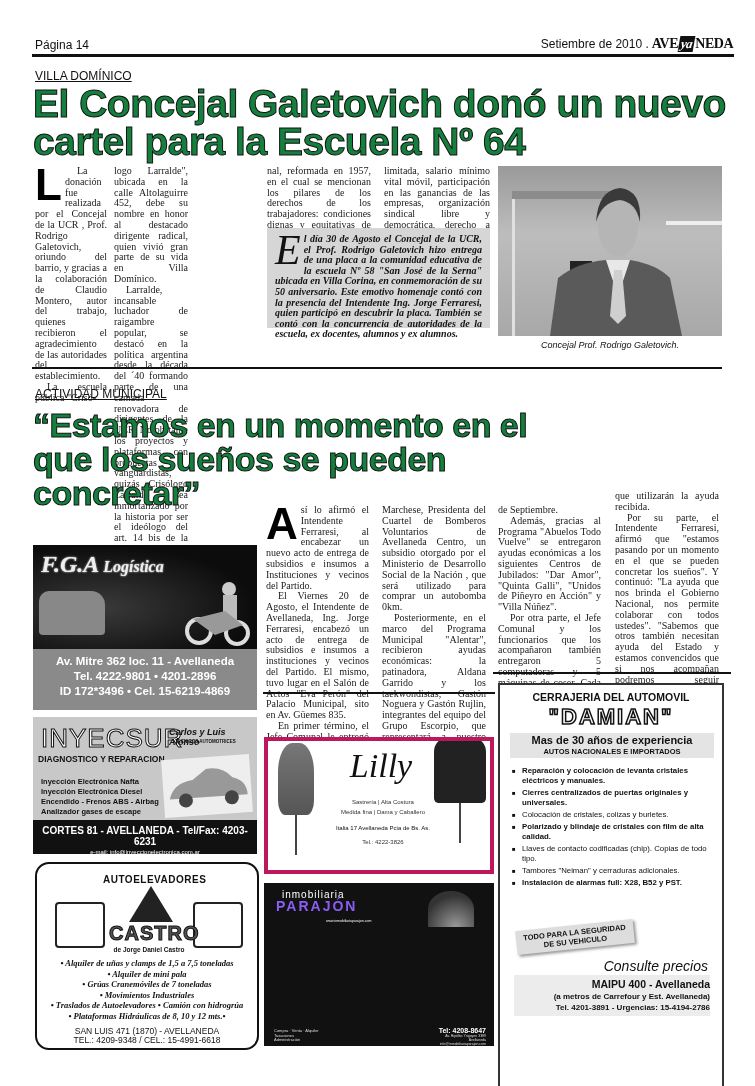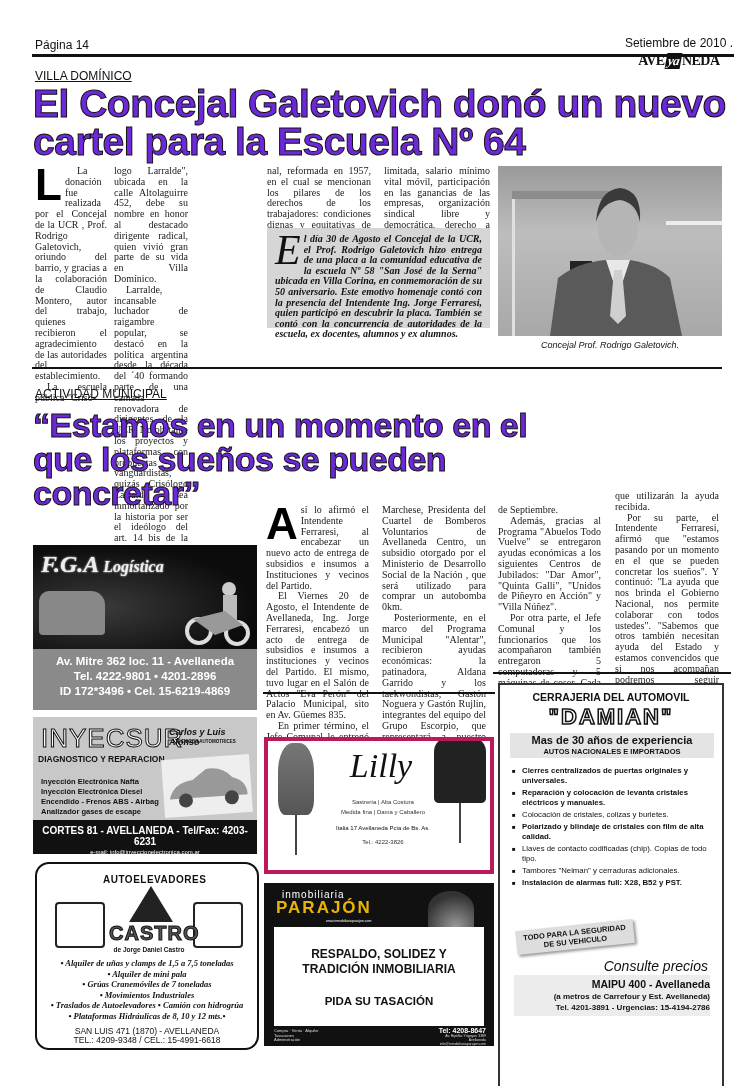--- a/index.html
+++ b/index.html
@@ -4,27 +4,27 @@
 <style>
   * { box-sizing: border-box; margin: 0; padding: 0; }
   html, body { width: 755px; height: 1086px; background: #fff; overflow: hidden; }
   body { position: relative; font-family: "Liberation Serif", serif; color: #111; }
 
   .abs { position: absolute; }
   .sans { font-family: "Liberation Sans", sans-serif; }
 
   
   #pg { left: 35px; top: 38px; font-size: 12px; }
-  #pub { right: 22px; top: 36px; font-size: 12px; display: flex; align-items: center; gap: 3px; flex-direction: column; }
+  #pub { right: 22px; top: 36px; font-size: 12px; display: flex; align-items: center; gap: 3px; }
   #pub .brand { font-family: "Liberation Serif", serif; font-weight: bold; font-size: 14px; letter-spacing: -0.5px; display: flex; align-items: center; }
   #pub .ya { background: #111; color: #fff; font-style: italic; padding: 0 2px; transform: skewX(-10deg); font-size: 13px; margin: 0 1px; }
   #rule1 { left: 32px; top: 54px; width: 702px; height: 3px; background: #111; }
 
   .kicker { font-family: "Liberation Sans", sans-serif; font-size: 12px; text-decoration: underline; }
-  .headline { font-family: "Liberation Sans", sans-serif; font-weight: 900; color: #6d28d9; line-height: 0.98; letter-spacing: -0.5px; -webkit-text-stroke: 1px #111; }
+  .headline { font-family: "Liberation Sans", sans-serif; font-weight: 900; color: #15803d; line-height: 0.98; letter-spacing: -0.5px; -webkit-text-stroke: 1px #111; }
 
   #k1 { left: 35px; top: 69px; }
   #h1 { left: 33px; top: 85px; width: 700px; font-size: 39px; }
 
   .col { font-size: 10px; line-height: 10.8px; text-align: justify; hyphens: auto; color: #1a1a1a; }
   .col p { text-indent: 12px; }
   .col p.first { text-indent: 0; }
   .dropcap { float: left; font-family: "Liberation Sans", sans-serif; font-weight: 900; font-size: 44px; line-height: 34px; margin: 2px 3px 0 0; color: #000; }
 
   #box1 { left: 267px; top: 228px; width: 223px; height: 100px; background: #d6d6d6; padding: 6px 8px; font-style: italic; font-weight: bold; font-size: 10px; line-height: 10.6px; text-align: justify; }
@@ -74,21 +74,21 @@
 
   #lilly { left: 264px; top: 737px; width: 230px; height: 137px; border: 4px solid #be185d; background: #fff; }
   #lilly .logo { position: absolute; left: 72px; top: 6px; width: 82px; text-align: center; font-family: "Liberation Serif", serif; font-style: italic; font-size: 34px; }
   #lilly .t { position: absolute; left: 40px; width: 150px; text-align: center; font-family: "Liberation Sans", sans-serif; font-size: 6px; color: #333; }
   #lilly .dress { position: absolute; left: 10px; top: 2px; width: 36px; height: 72px; background: linear-gradient(#777,#555); border-radius: 40% 40% 20% 20%; }
   #lilly .suit { position: absolute; left: 166px; top: -2px; width: 52px; height: 64px; background: #222; border-radius: 20% 20% 8% 8%; }
   #lilly .stand { position: absolute; width: 2px; height: 40px; background: #444; }
 
   #paraj { left: 264px; top: 883px; width: 230px; height: 163px; background: #111; }
   #paraj .l1 { position: absolute; left: 18px; top: 6px; color: #fff; font-family: "Liberation Sans", sans-serif; font-size: 10px; letter-spacing: 1px; }
-  #paraj .l2 { position: absolute; left: 12px; top: 15px; color: #eab308; font-family: "Liberation Sans", sans-serif; font-weight: 900; font-size: 17px; letter-spacing: 2px; }
+  #paraj .l2 { position: absolute; left: 12px; top: 15px; color: #8b5cf6; font-family: "Liberation Sans", sans-serif; font-weight: 900; font-size: 14px; letter-spacing: 2px; }
   #paraj .web { position: absolute; left: 62px; top: 36px; color: #fff; font-size: 3.5px; font-family: "Liberation Sans", sans-serif; }
   #paraj .white { position: absolute; left: 10px; top: 44px; width: 210px; height: 99px; background: #fff; text-align: center; font-family: "Liberation Sans", sans-serif; font-weight: bold; }
   #paraj .white .m1 { font-size: 12px; line-height: 15px; margin-top: 20px; }
   #paraj .white .m2 { font-size: 11.5px; margin-top: 18px; }
   #paraj .foot-l { position: absolute; left: 10px; top: 146px; color: #ddd; font-size: 4px; line-height: 4.5px; font-family: "Liberation Sans", sans-serif; }
   #paraj .tel { position: absolute; right: 8px; top: 144px; color: #fff; font-family: "Liberation Sans", sans-serif; font-weight: bold; font-size: 7px; }
   #paraj .addr { position: absolute; right: 8px; top: 152px; color: #ddd; font-family: "Liberation Sans", sans-serif; font-size: 3.5px; text-align: right; line-height: 3.8px; }
   #paraj .globe { position: absolute; right: 20px; top: 8px; width: 46px; height: 36px; background: radial-gradient(circle at 60% 100%, #999, #333 70%); border-radius: 50% 50% 0 0; }
 
   #damian { left: 498px; top: 683px; width: 226px; height: 408px; border: 2px solid #333; background: #fff; font-family: "Liberation Sans", sans-serif; }
@@ -263,27 +263,20 @@
   <div class="t" style="top:68px;">Medida fina | Dama y Caballero</div>
   <div class="t" style="top:84px;color:#111;">Italia 17 Avellaneda Pcia de Bs. As.</div>
   <div class="t" style="top:98px;">Tel.: 4222-3826</div>
 </div>
 
 <div id="paraj" class="ad">
   <div class="globe"></div>
   <div class="l1">inmobiliaria</div>
   <div class="l2">PARAJÓN</div>
   <div class="web">www.inmobiliariaparajon.com</div>
-  <div class="white">
-    <div class="m1">
-      <div>RESPALDO, SOLIDEZ Y</div>
-      <div>TRADICIÓN INMOBILIARIA</div>
-    </div>
-    <div class="m2">PIDA SU TASACIÓN</div>
-  </div>
   <div class="foot-l">
     <div>Compra · Venta · Alquiler</div>
     <div>Tasaciones</div>
     <div>Administración</div>
   </div>
   <div class="tel">Tel: 4208-8647</div>
   <div class="addr">
     <div>Av. Hipólito Yrigoyen 3389</div>
     <div>Avellaneda</div>
     <div>info@inmobiliariaparajon.com</div>
@@ -291,22 +284,22 @@
 </div>
 
 <div id="damian" class="ad">
   <div class="t1">CERRAJERIA DEL AUTOMOVIL</div>
   <div class="t2">"DAMIAN"</div>
   <div class="grey">
     <div class="g1">Mas de 30 años de experiencia</div>
     <div class="g2">AUTOS NACIONALES E IMPORTADOS</div>
   </div>
   <ul>
+    <li class="b">Reparación y colocación de levanta cristales eléctricos y manuales.</li>
     <li class="b">Cierres centralizados de puertas originales y universales.</li>
-    <li class="b">Reparación y colocación de levanta cristales eléctricos y manuales.</li>
     <li>Colocación de cristales, colizas y burletes.</li>
     <li class="b">Polarizado y blindaje de cristales con film de alta calidad.</li>
     <li>Llaves de contacto codificadas (chip). Copias de todo tipo.</li>
     <li>Tambores "Neiman" y cerraduras adicionales.</li>
     <li class="b">Instalación de alarmas full: X28, B52 y PST.</li>
   </ul>
   <div class="stamp">TODO PARA LA SEGURIDAD DE SU VEHICULO</div>
   <div class="cons">Consulte precios</div>
   <div class="foot">
     <div class="f1">MAIPU 400 - Avellaneda</div>

